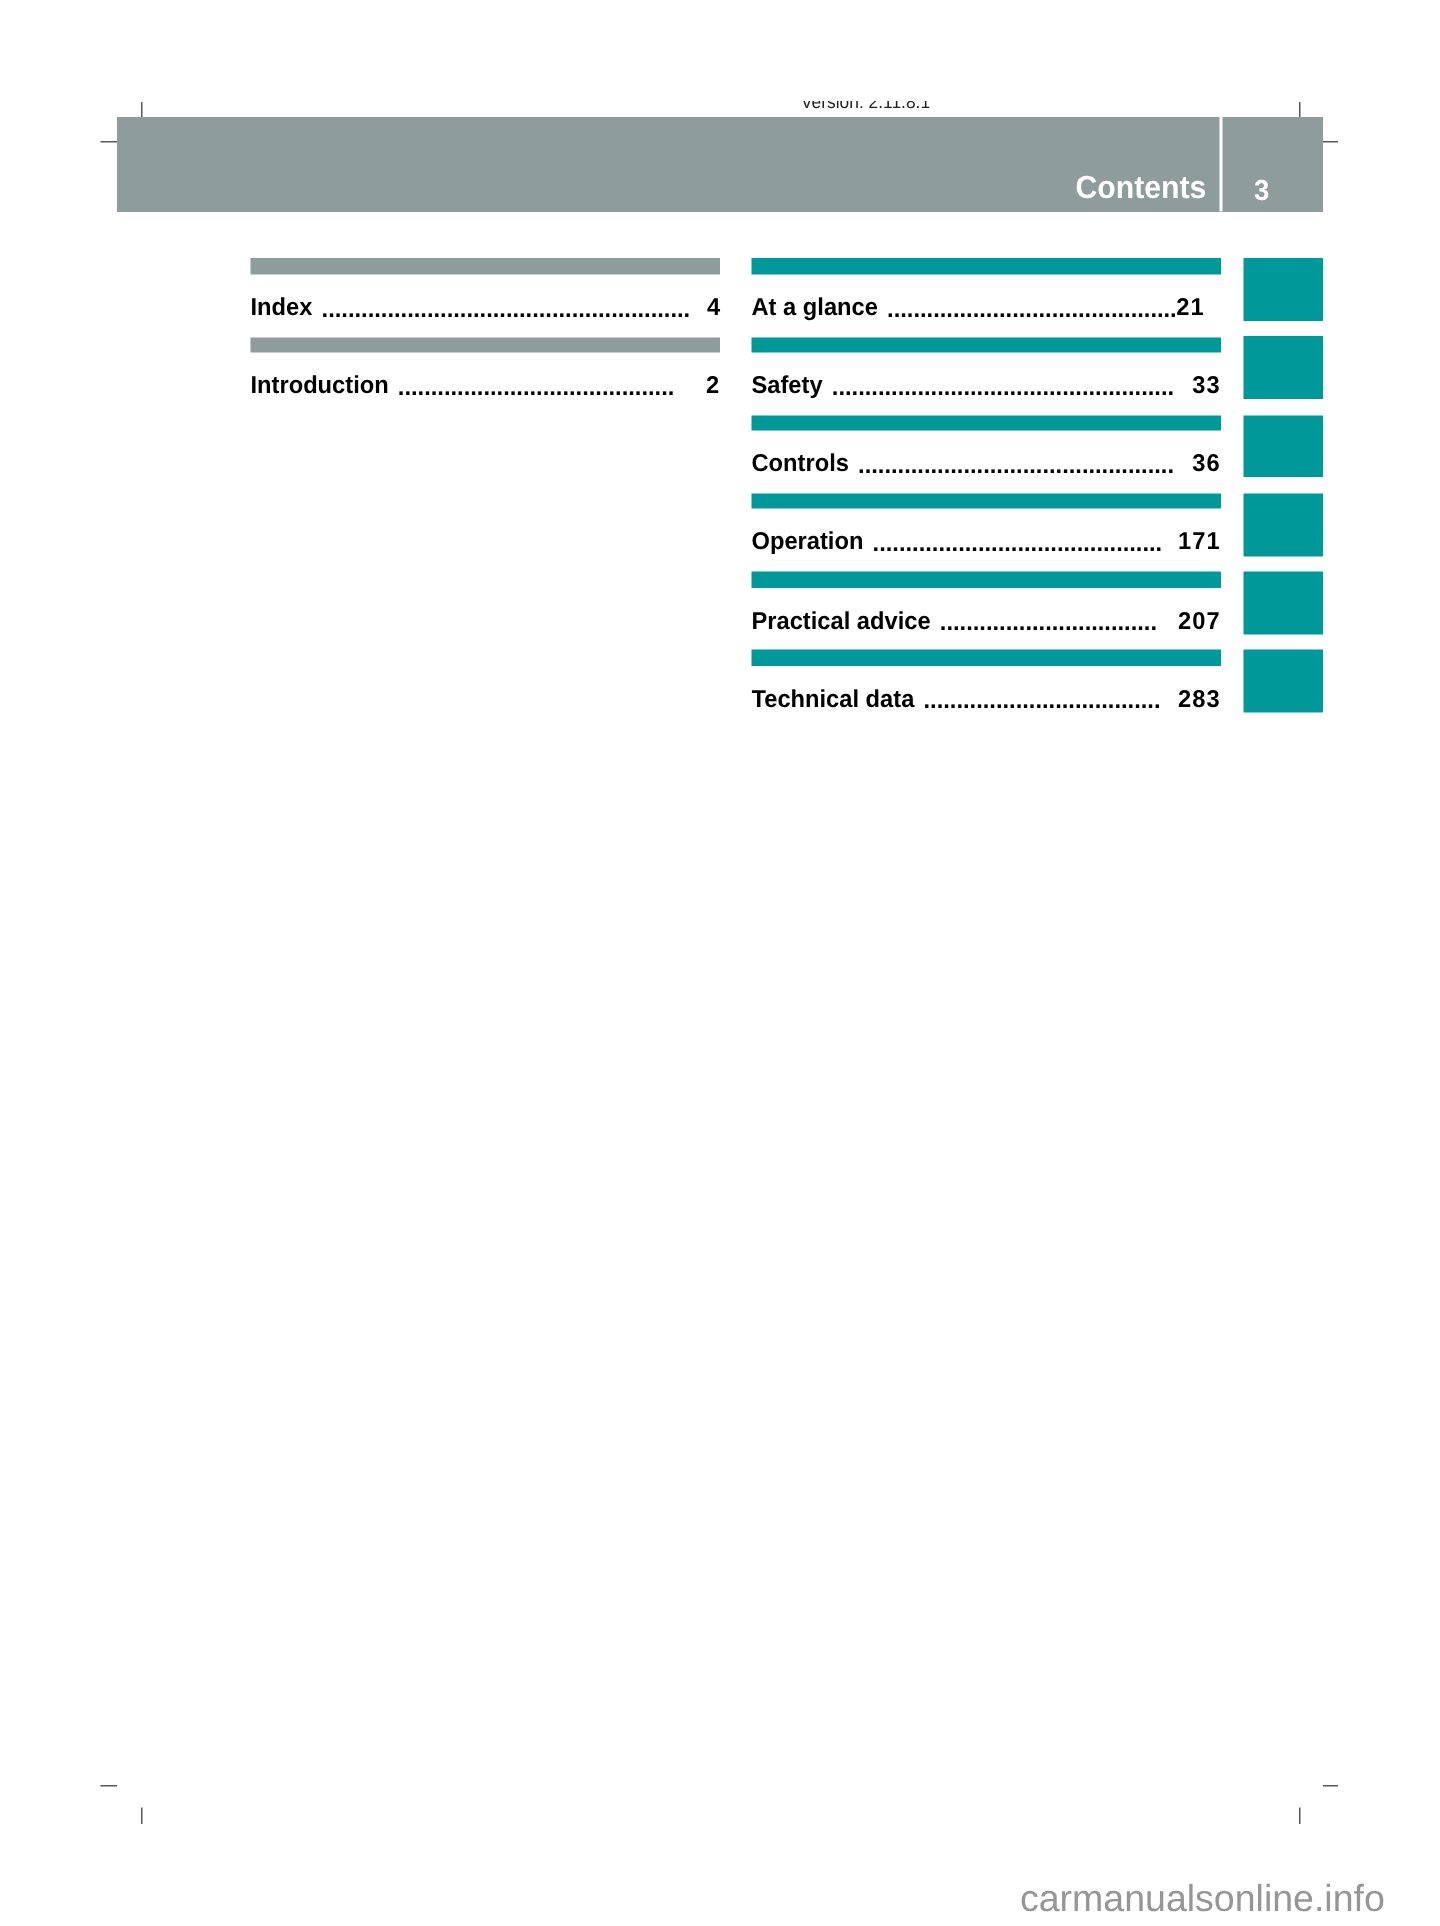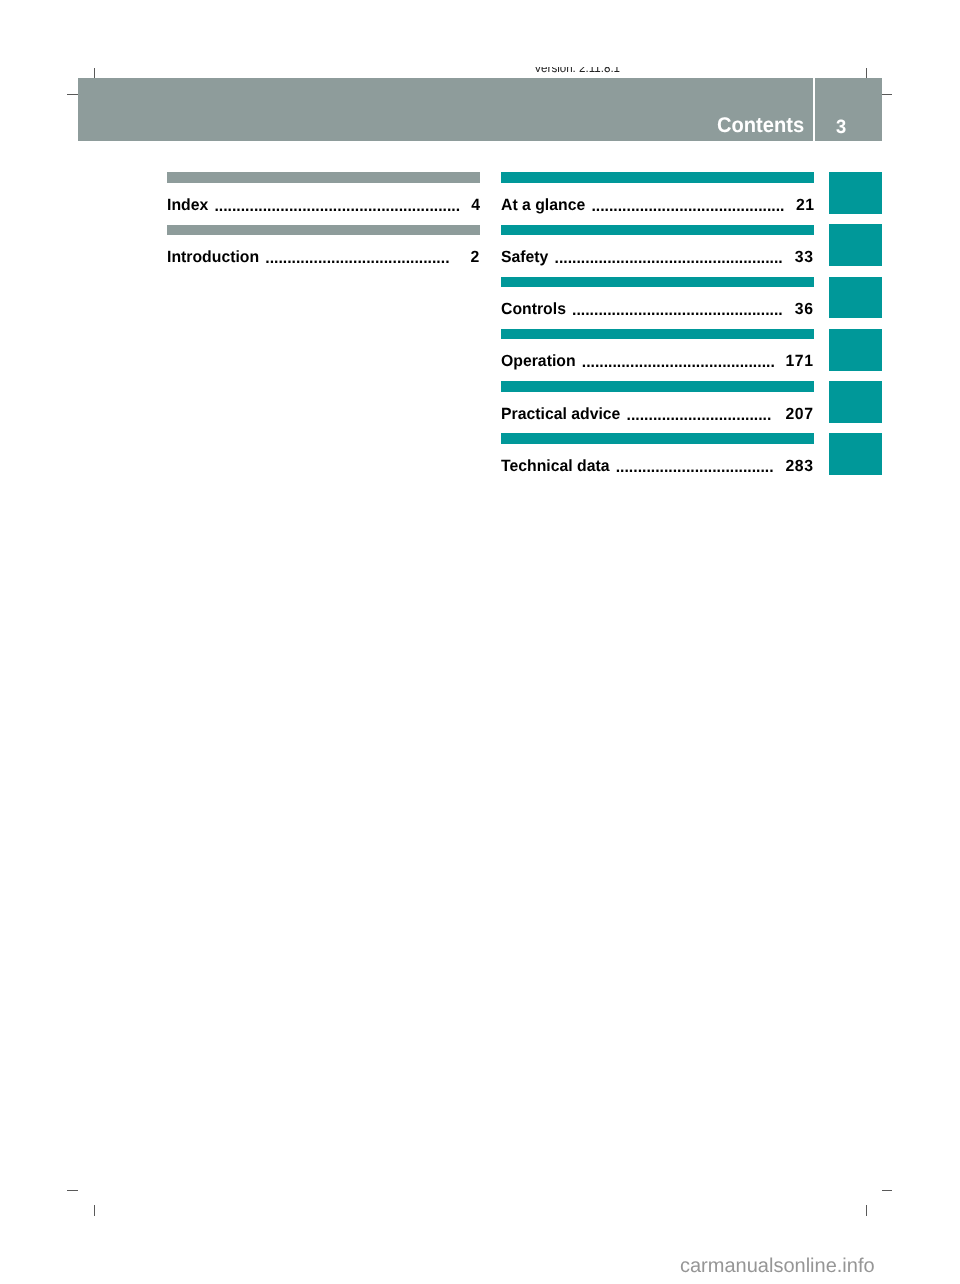--- a/index.html
+++ b/index.html
@@ -36,21 +36,21 @@
 
   .tocrow{position:absolute;height:16.3px;font-weight:bold;font-size:16.3px;
           line-height:16.3px;color:#000000;white-space:nowrap;
           transform:scaleX(0.97) translateZ(0);transform-origin:0 0;}
   .tocrow .lbl{position:absolute;left:0;top:0;}
   .tocrow .dots{position:absolute;top:1px;overflow:hidden;letter-spacing:0;}
   .tocrow .num{position:absolute;top:0;text-align:right;letter-spacing:0.7px;margin-right:-0.7px;}
 
   .tab{position:absolute;background:#009899;}
 
-  .watermark{position:absolute;color:#969696;font-size:20px;
+  .watermark{position:absolute;color:#969696;font-size:25px;
              line-height:27.2px;white-space:nowrap;
              transform:translateZ(0);}
 </style>
 </head>
 <body>
 
 <div class="page">
 
   <div class="crop" style="left:93.8px;top:68px;width:1.4px;height:10.5px;"></div>
   <div class="crop" style="left:67.2px;top:93.6px;width:11.3px;height:1.4px;"></div>
@@ -85,21 +85,21 @@
       <span class="lbl">Introduction</span>
       <span class="dots" style="left: 101.293px; width: 193.515px;">..........................................</span>
       <span class="num" style="left: 303.959px; width: 18.825px;">2</span>
     </div>
   </div>
   <div id="toc-right">
     <div class="rule teal" style="left: 500.6px; top: 172.4px; width: 313.5px;"></div>
     <div class="tocrow" style="left: 501px; top: 197.05px; width: 321.753px;">
       <span class="lbl">At a glance</span>
       <span class="dots" style="left: 93.2152px; width: 202.588px;">............................................</span>
-      <span class="num" style="left: 304px; width: 18.825px;">21</span>
+      <span class="num" style="left: 292px; width: 18.825px;">21</span>
     </div>
     <div class="rule teal" style="left: 500.6px; top: 224.54px; width: 313.5px;"></div>
     <div class="tocrow" style="left: 501px; top: 249.19px; width: 321.753px;">
       <span class="lbl">Safety</span>
       <span class="dots" style="left: 55.2152px; width: 238.876px;">....................................................</span>
       <span class="num" style="left: 302.928px; width: 18.825px;">33</span>
     </div>
     <div class="rule teal" style="left: 500.6px; top: 276.68px; width: 313.5px;"></div>
     <div class="tocrow" style="left: 501px; top: 301.33px; width: 321.753px;">
       <span class="lbl">Controls</span>

